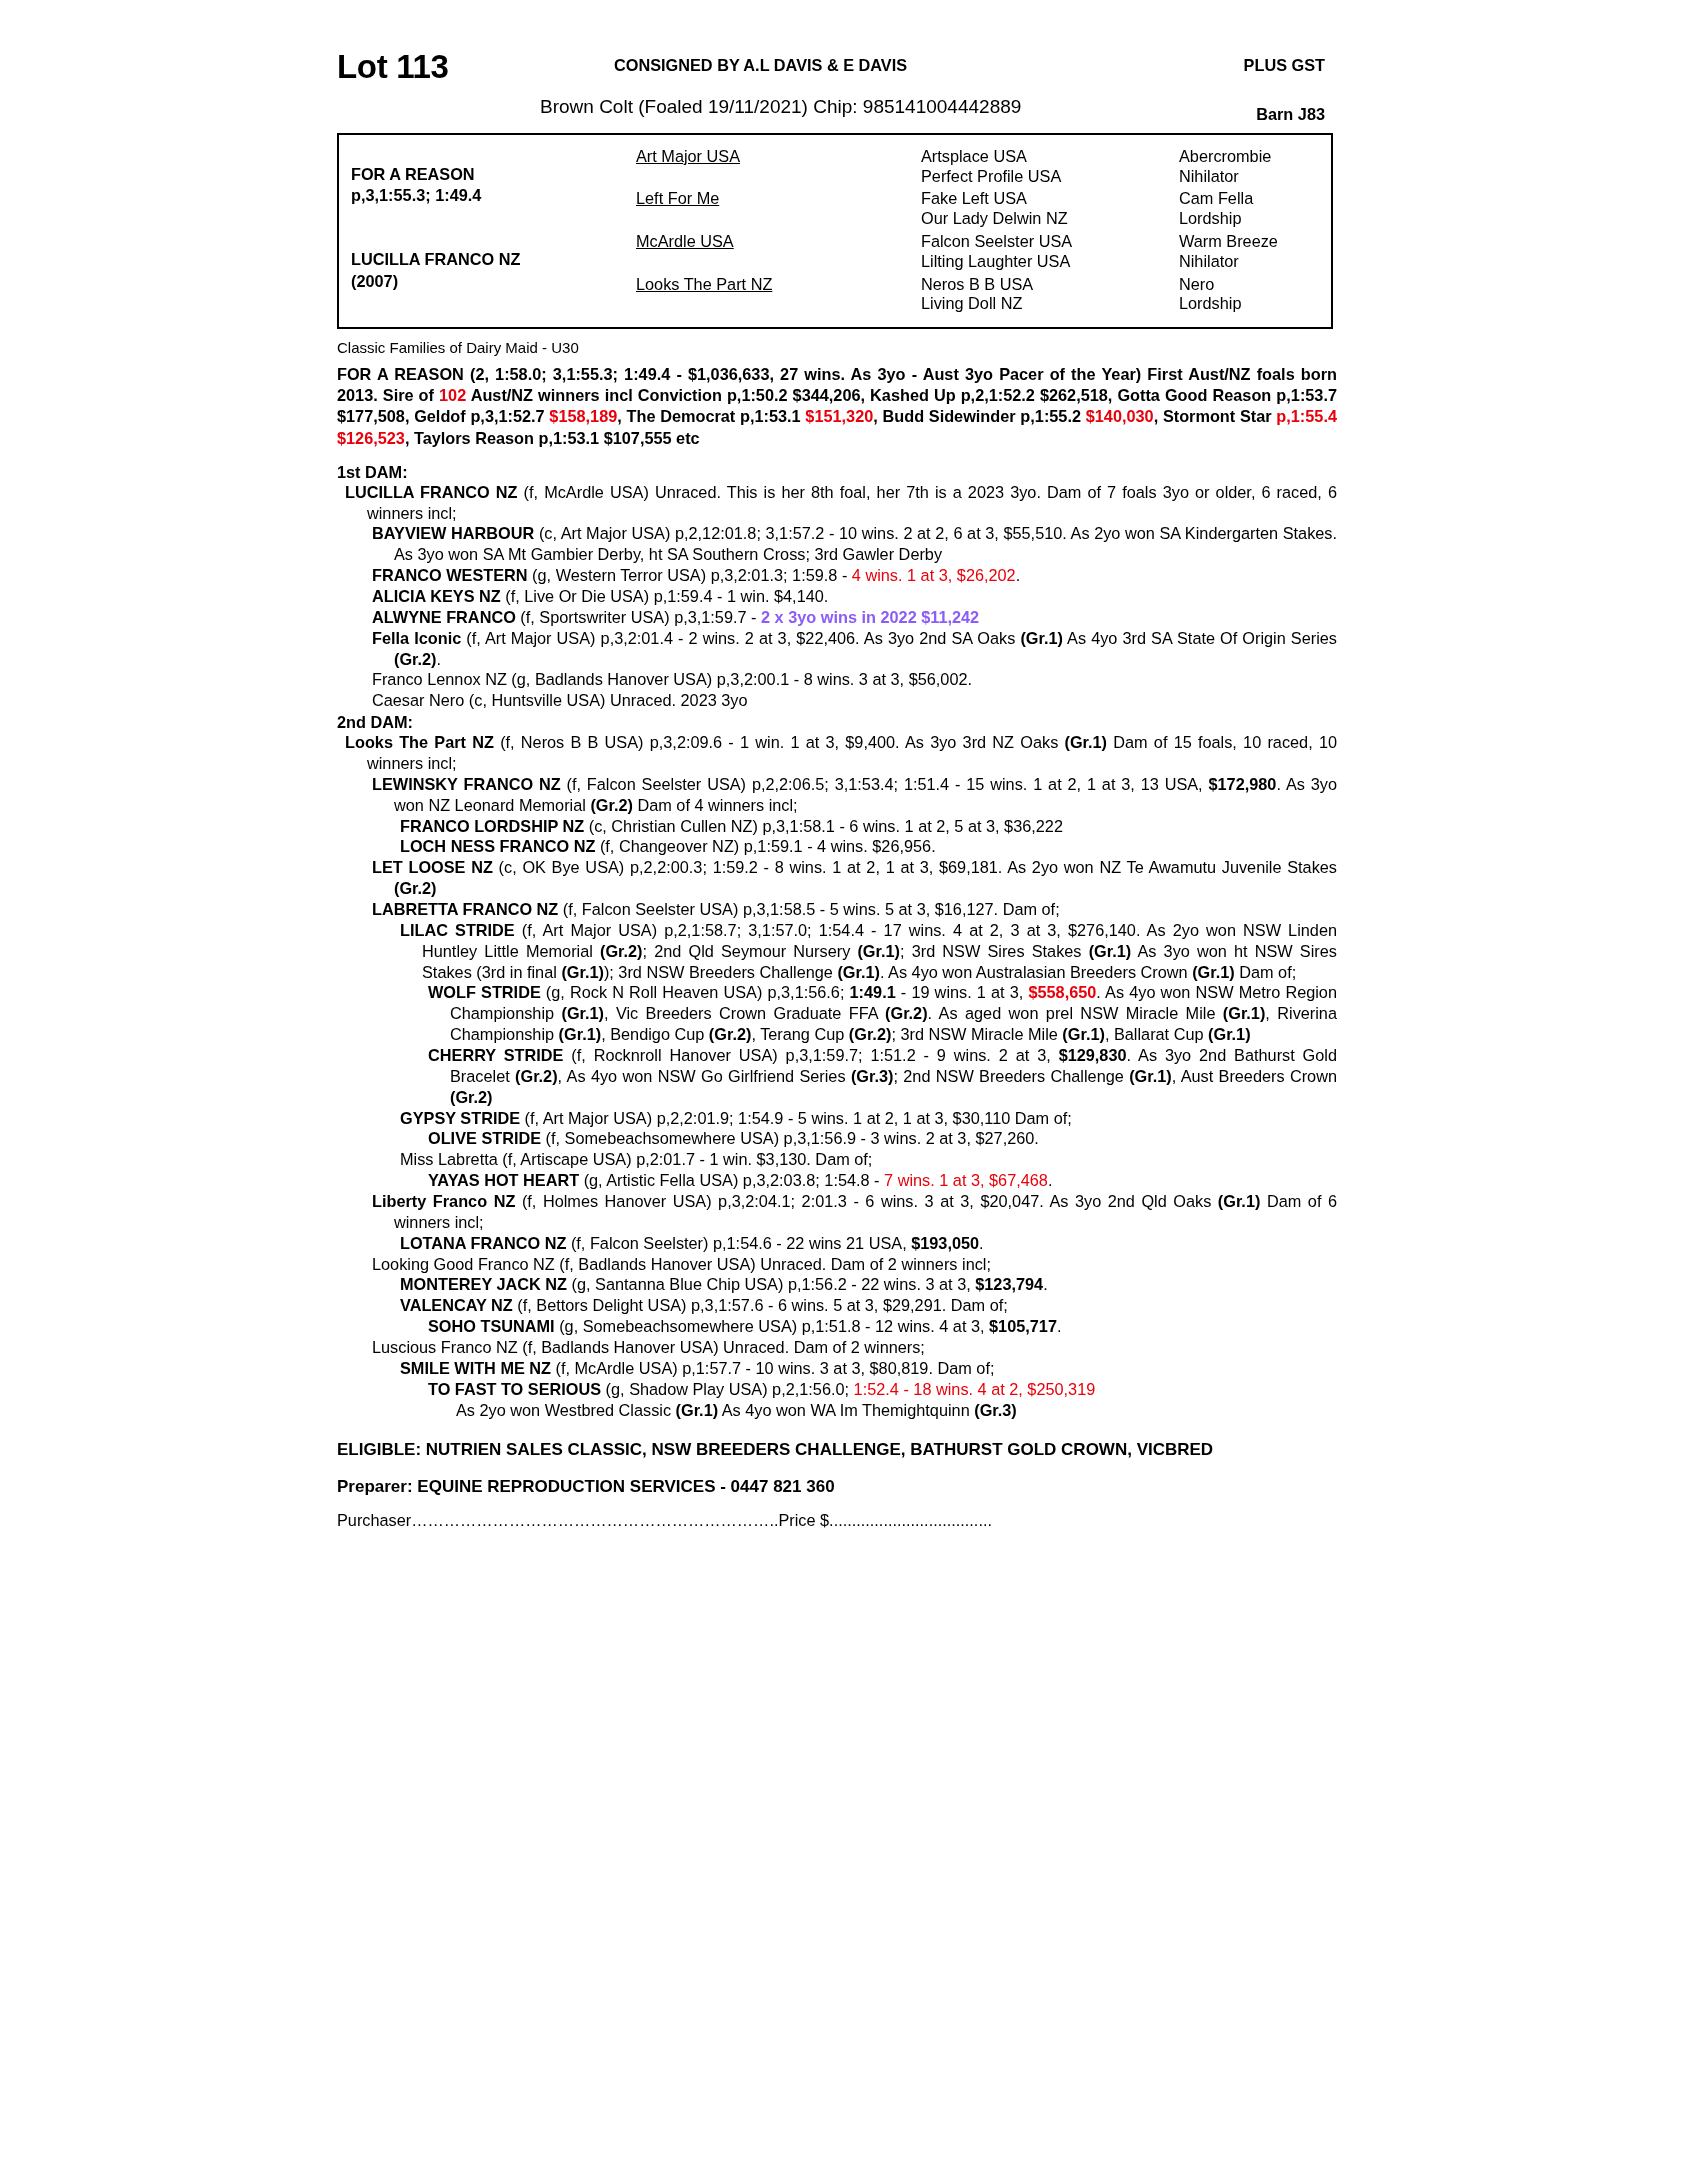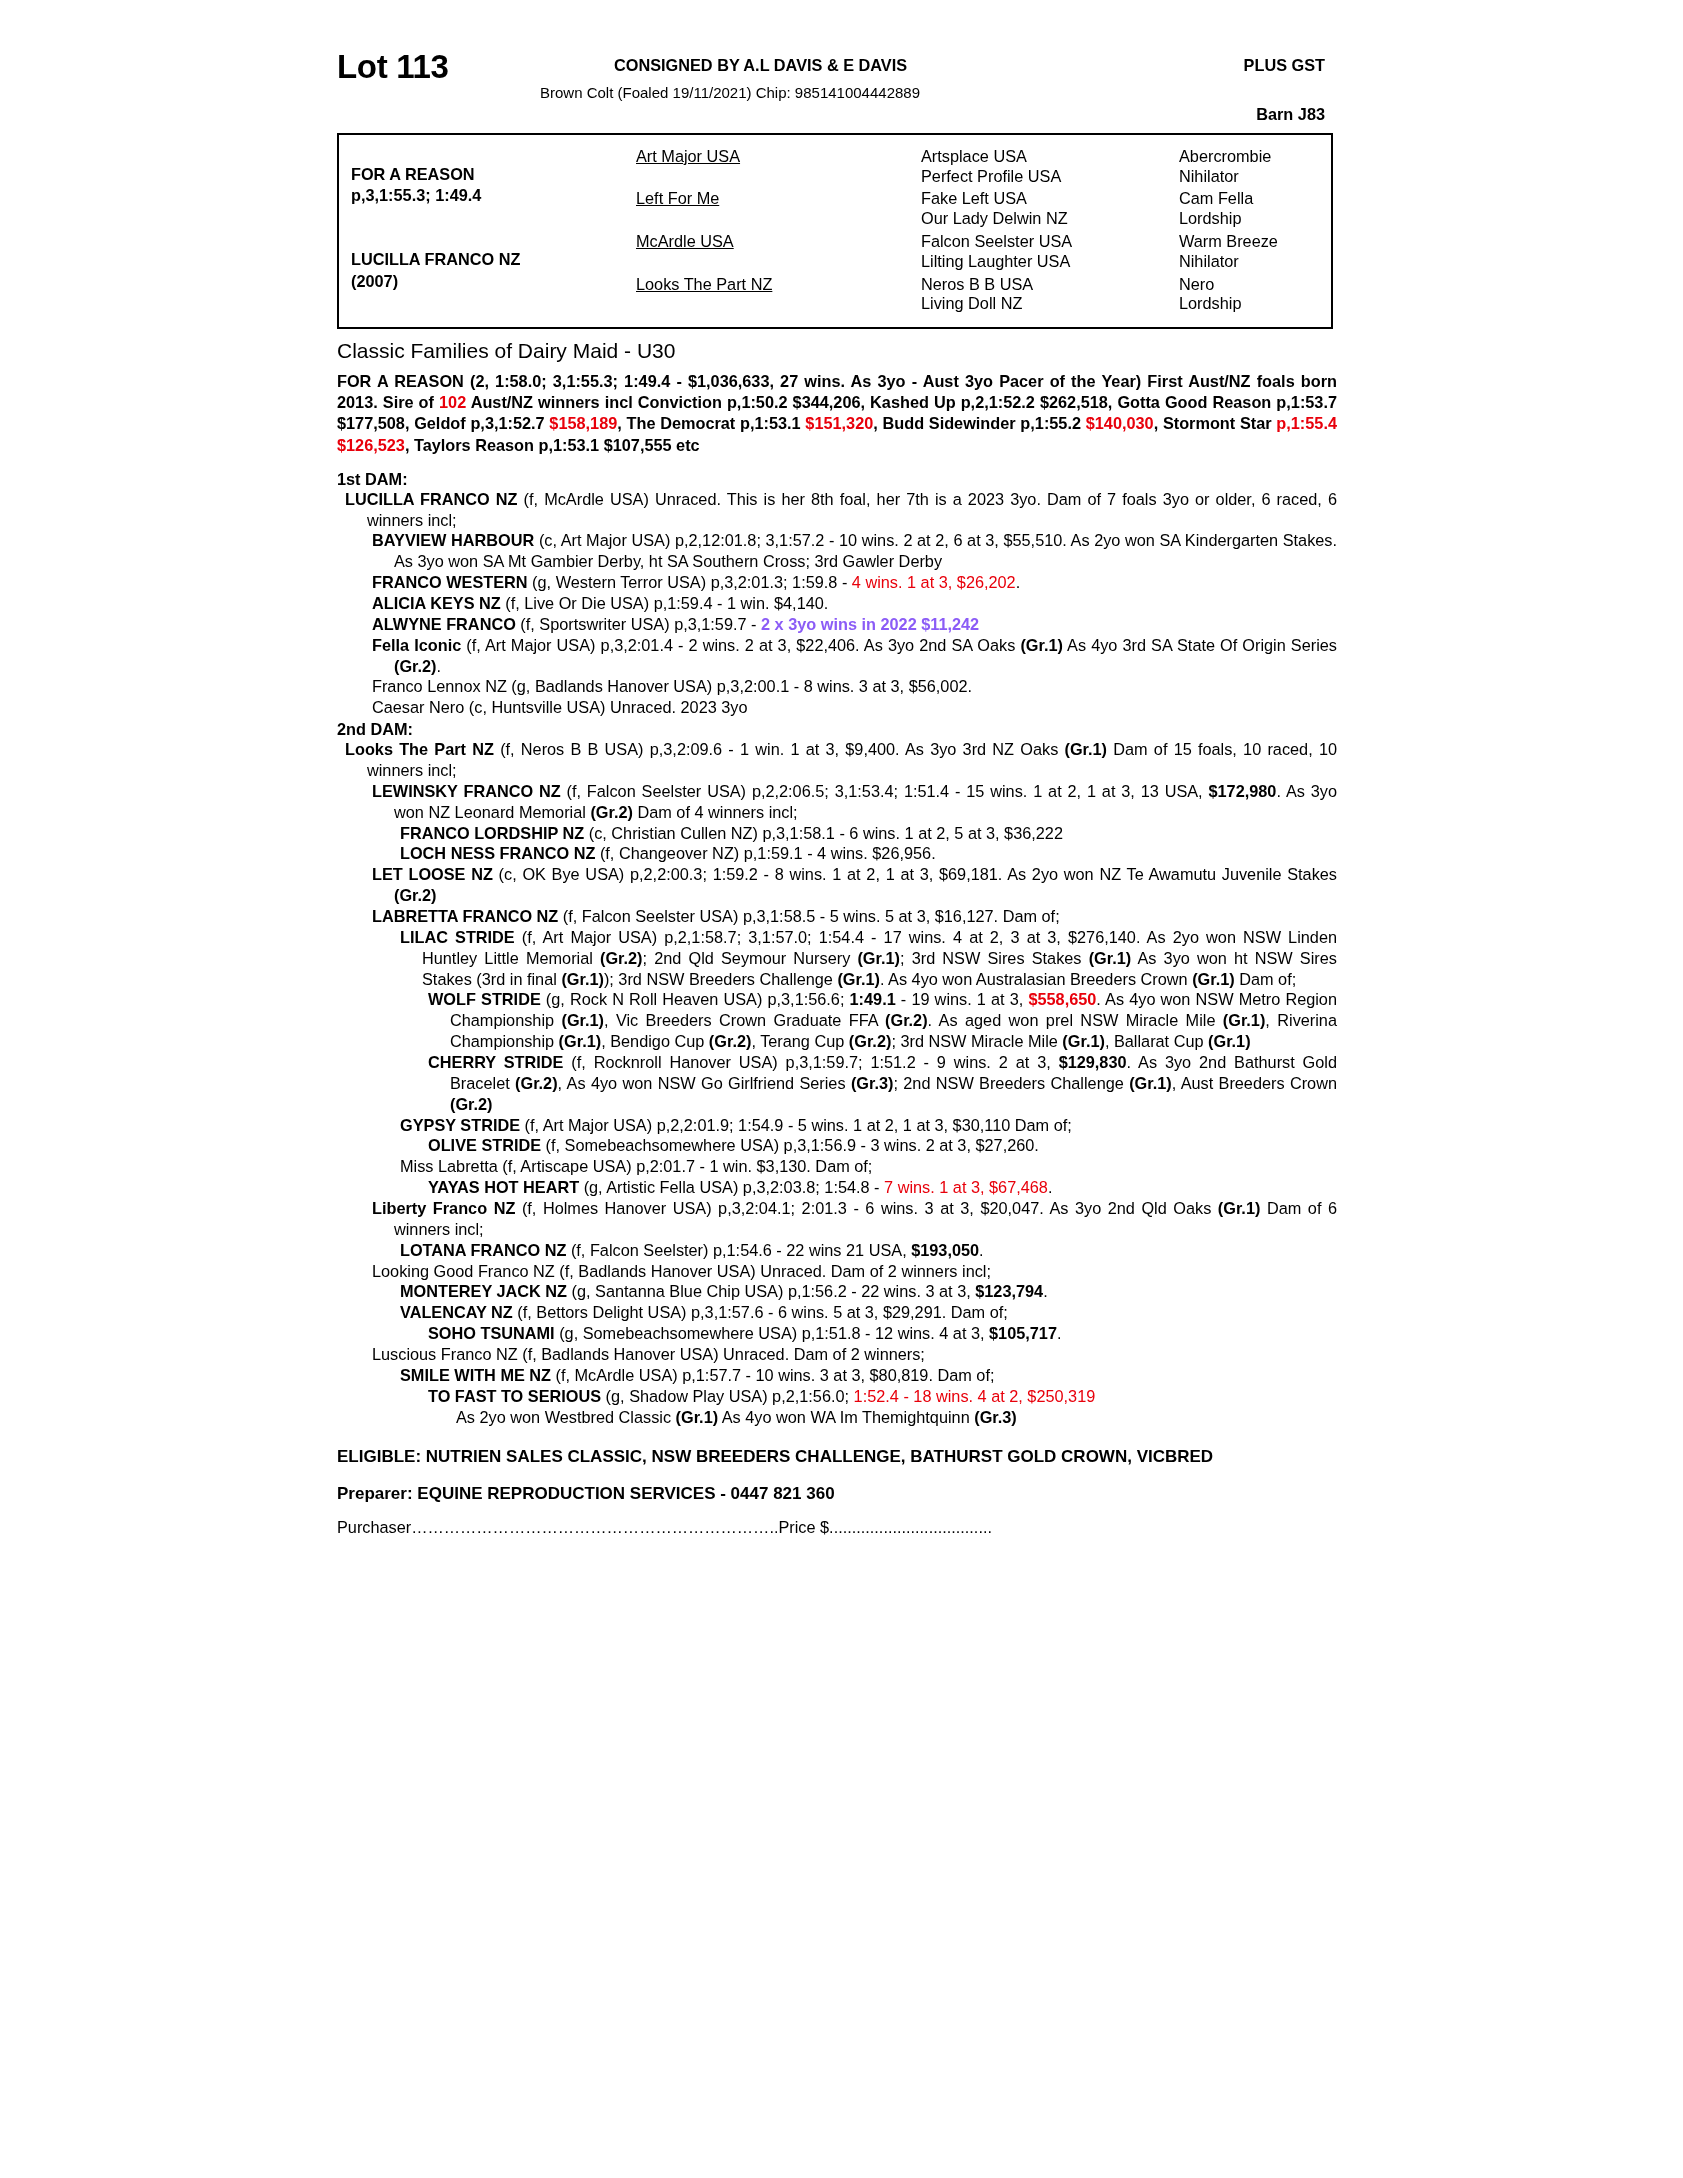--- a/index.html
+++ b/index.html
@@ -49,22 +49,22 @@
   .plusgst {
     position: absolute;
     right: 12px;
     top: 16px;
     font-size: 16.3px;
     font-weight: bold;
   }
   .colt {
     position: absolute;
     left: 203px;
-    top: 44px;
-    font-size: 15px;
+    top: 56px;
+    font-size: 19px;
   }
   .barn {
     position: absolute;
     right: 12px;
     top: 65px;
     font-size: 16.3px;
     font-weight: bold;
   }
   
   .ped {
@@ -94,21 +94,21 @@
   .r5 { top: 97px; }
   .r6 { top: 117px; }
   .r7 { top: 140px; }
   .r8 { top: 159px; }
   .ped .sire-name { top: 30px; }
   .ped .sire-perf { top: 51px; }
   .ped .dam-name  { top: 115px; }
   .ped .dam-year  { top: 137px; }
 
   .classicfam {
-    font-size: 21px;
+    font-size: 15px;
     margin-top: 10px;
     margin-bottom: 8px;
   }
   
   .sirepara {
     font-size: 16.3px;
     font-weight: bold;
     line-height: 1.30;
     text-align: justify;
     margin-bottom: 14px;

